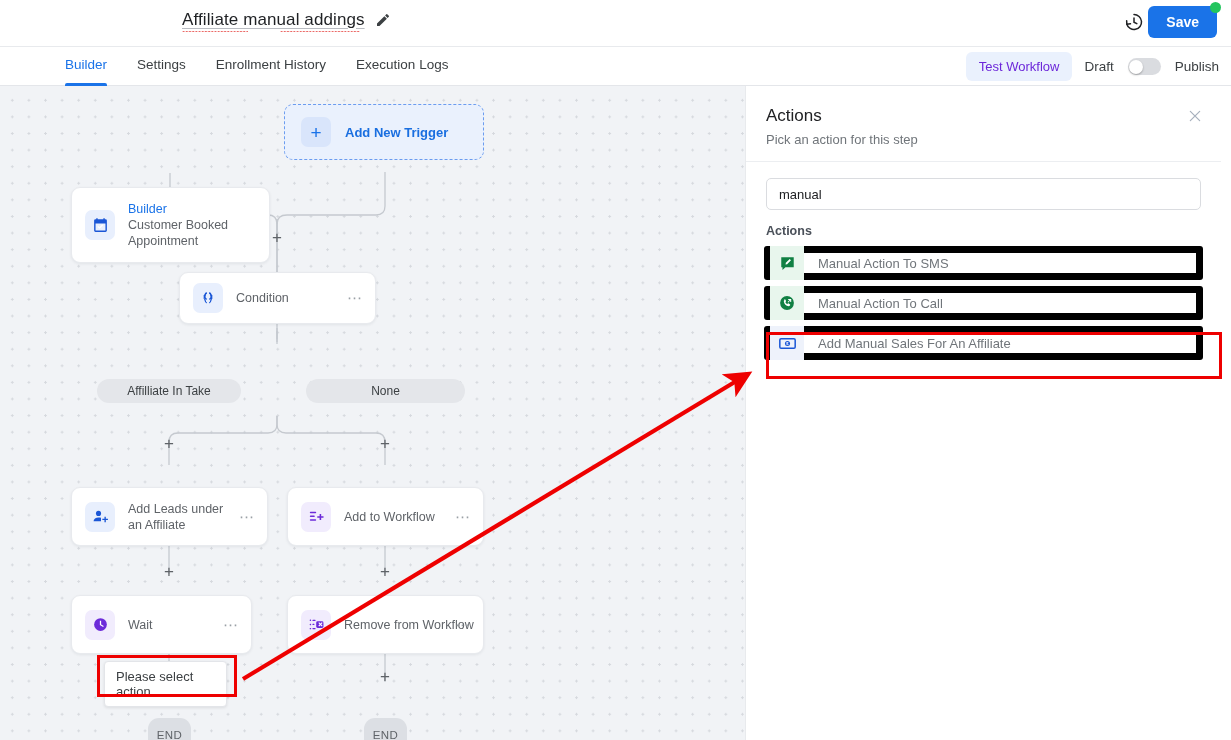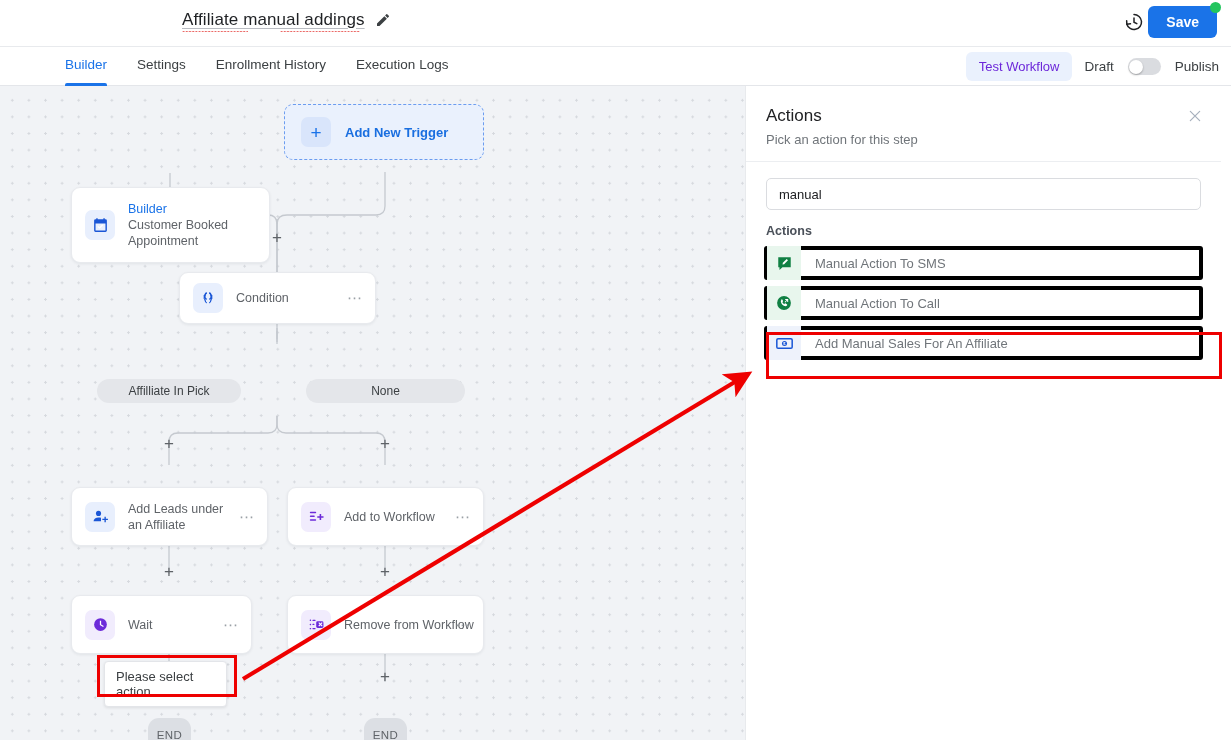--- a/index.html
+++ b/index.html
@@ -168,21 +168,21 @@
   }
   .search-wrap { padding: 16px 20px 0 20px; }
   .search-input {
     width: 100%; height: 32px; border: 1px solid #dadce0; border-radius: 5px;
     font-size: 13px; color: #202124; padding: 0 12px;
     font-family: "Liberation Sans", sans-serif; outline: none;
   }
   .section-lbl { font-size: 12.5px; font-weight: 700; color: #4a5059; padding: 14px 20px 8px 20px; }
   .act-row {
     display: flex; align-items: center; height: 34px; margin: 0 18px 6px 18px;
-    border: 4px solid #000000; border-radius: 3px; background: #fff; cursor: pointer;
+    border: 7px solid #000000; border-radius: 3px; background: #fff; cursor: pointer;
   }
   .act-ico {
     width: 34px; height: 34px; flex: 0 0 auto;
     display: flex; align-items: center; justify-content: center;
     margin: -1px 0 -1px -1px;
   }
   .ico-green-bg { background: #e8f6ed; }
   .ico-bluelt-bg { background: #eef2fb; }
   .act-lbl { margin-left: 14px; font-size: 13px; color: #70757a; }
 
@@ -291,21 +291,21 @@
           <path d="M9.5 4.5C7.6 4.5 7.6 9 6 9c1.6 0 1.6 4.5 3.5 4.5"></path>
           <path d="M14.5 4.5c1.9 0 1.9 4.5 3.5 4.5-1.6 0-1.6 4.5-3.5 4.5"></path>
           <path d="M9.5 5C7.6 5 7.6 12 6 12c1.6 0 1.6 7 3.5 7"></path>
           <path d="M14.5 5c1.9 0 1.9 7 3.5 7-1.6 0-1.6 7-3.5 7"></path>
         </svg>
       </span>
       <span class="node-txt">Condition</span>
       <span class="dots">⋯</span>
     </div>
 
-    <div class="branch-pill" style="left:97px; top:293px; width:144px;">Affilliate In Pick</div>
+    <div class="branch-pill" style="left:97px; top:293px; width:144px;">Affilliate In Take</div>
     <div class="branch-pill" style="left:306px; top:293px; width:159px;">None</div>
 
     <div class="plus-node" style="left:161px; top:350px;">+</div>
     <div class="plus-node" style="left:377px; top:350px;">+</div>
 
     <div class="node" style="left:71px; top:401px; width:197px; height:59px;">
       <span class="node-ico ico-blue">
         <svg viewBox="0 0 24 24" width="17" height="17" fill="#1a56d6">
           <circle cx="9.2" cy="7.6" r="3.6"></circle>
           <path d="M2.2 18.6c0-3.4 3.2-5.3 7-5.3 1.3 0 2.5.2 3.5.6v4.7H2.2z"></path>

